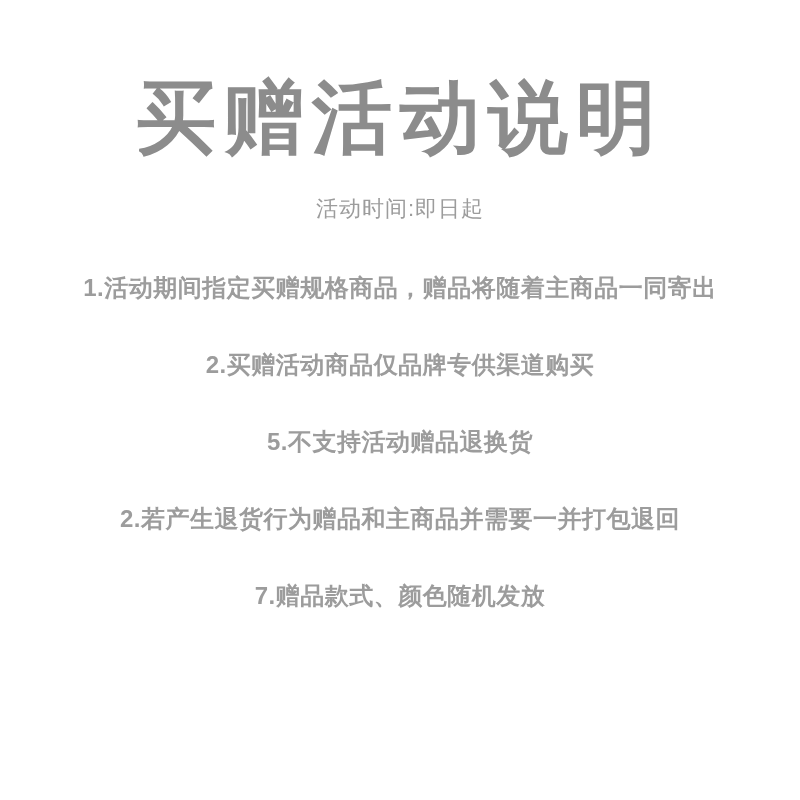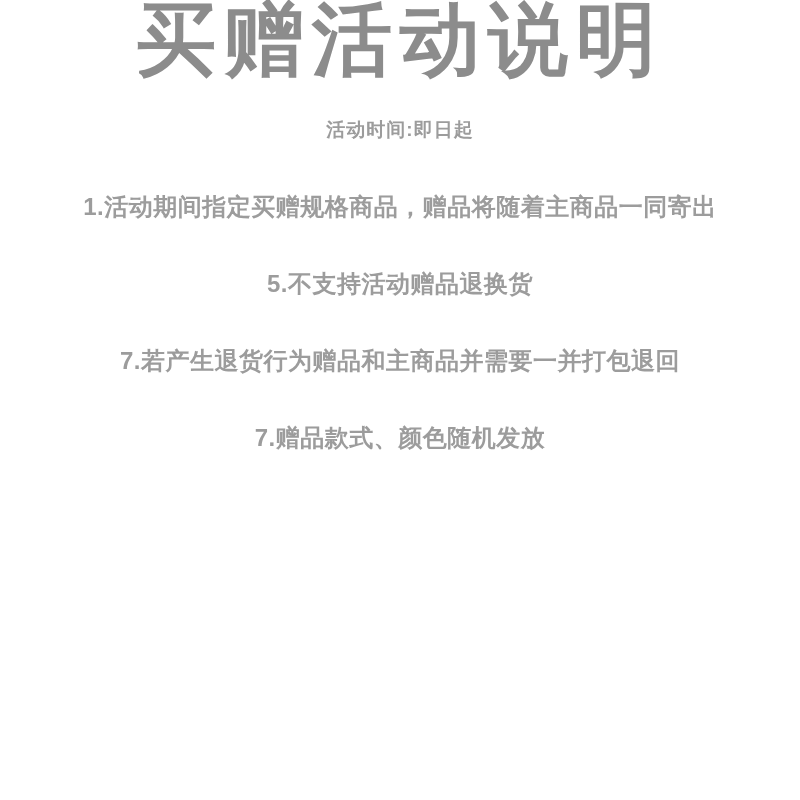--- a/index.html
+++ b/index.html
@@ -13,32 +13,33 @@
   .page {
     position: relative;
     width: 800px;
     height: 800px;
     margin: 0 auto;
     background: #ffffff;
     text-align: center;
     overflow: hidden;
   }
   .main-title {
+    padding-top: 78px;
     font-size: 80px;
     line-height: 1;
     font-weight: bold;
     letter-spacing: 8px;
     color: #8c8c8c;
     white-space: nowrap;
   }
   .subtitle {
     margin-top: 40px;
-    font-size: 19px;
+    font-size: 22px;
     line-height: 1;
-    font-weight: bold;
+    font-weight: normal;
     letter-spacing: 1px;
     color: #9c9c9c;
     white-space: nowrap;
   }
   .section-title {
     margin-top: 43px;
     font-size: 52px;
     line-height: 1;
     font-weight: bold;
     letter-spacing: 6px;
@@ -64,17 +65,18 @@
 <body>
 
 <div class="page">
   <div class="main-title">买赠活动说明</div>
 
   <div class="subtitle">活动时间:即日起</div>
 
 
   <div class="rules">
     <div class="rule-line">1.活动期间指定买赠规格商品，赠品将随着主商品一同寄出</div>
+    <div class="rule-line">2.买赠活动商品仅品牌专供渠道购买</div>
     <div class="rule-line">5.不支持活动赠品退换货</div>
-    <div class="rule-line">7.若产生退货行为赠品和主商品并需要一并打包退回</div>
+    <div class="rule-line">2.若产生退货行为赠品和主商品并需要一并打包退回</div>
     <div class="rule-line">7.赠品款式、颜色随机发放</div>
   </div>
 </div>
 
 </body></html>

